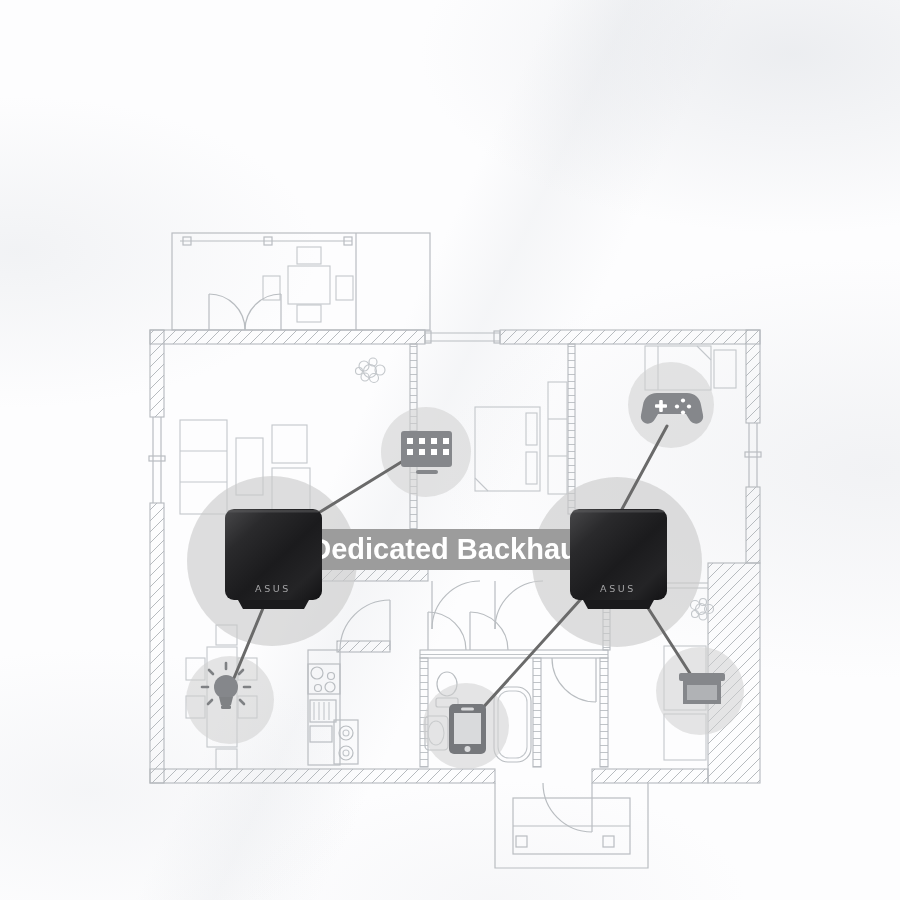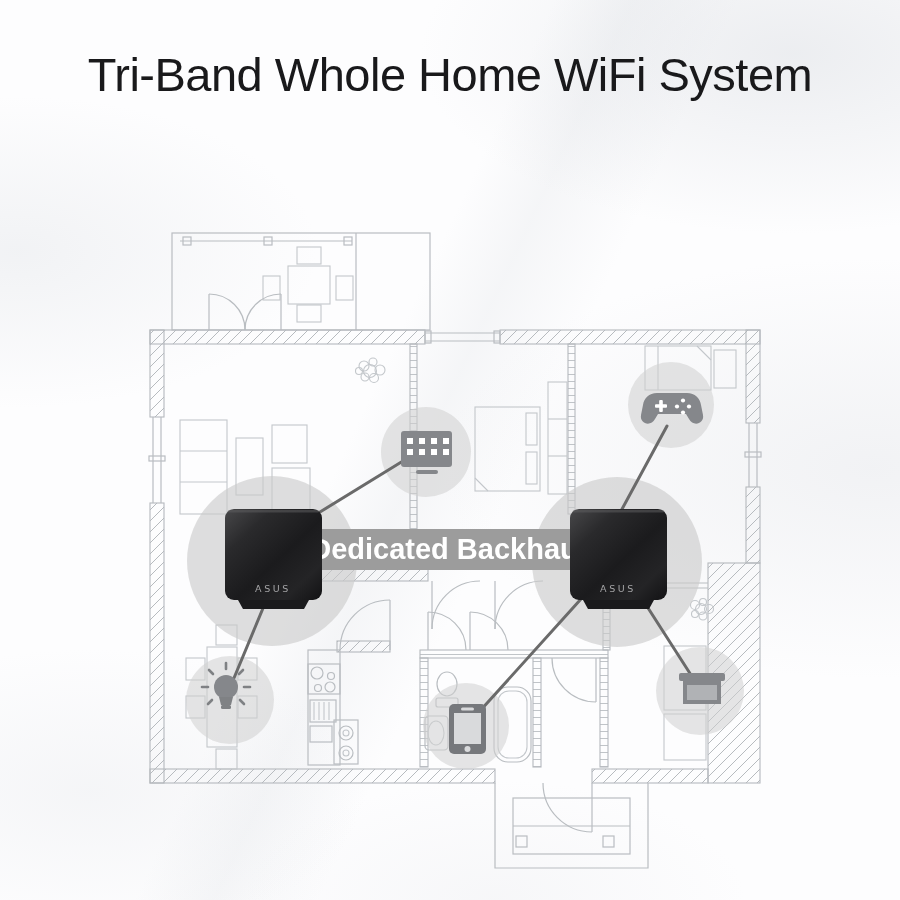--- a/index.html
+++ b/index.html
@@ -42,21 +42,20 @@
   .asus-logo{
     font-family:"DejaVu Sans",sans-serif;font-size:9.5px;letter-spacing:2.6px;fill:#a3a3a5;
   }
 </style>
 </head>
 <body>
 
 <div class="stage">
 
   <div class="header">
-    <h1 class="title">Tri-Band Whole Home WiFi System</h1>
   </div>
 
   <svg width="900" height="900" viewBox="0 0 900 900">
     <defs>
       <pattern id="hatch" patternUnits="userSpaceOnUse" width="11" height="11">
         <path d="M0,11 L11,0" stroke="#b7bbbf" stroke-width="1"></path>
       </pattern>
       <pattern id="lad" patternUnits="userSpaceOnUse" width="8" height="7">
         <line x1="0" y1="3.5" x2="8" y2="3.5" stroke="#c0c4c8" stroke-width="1"></line>
       </pattern>

